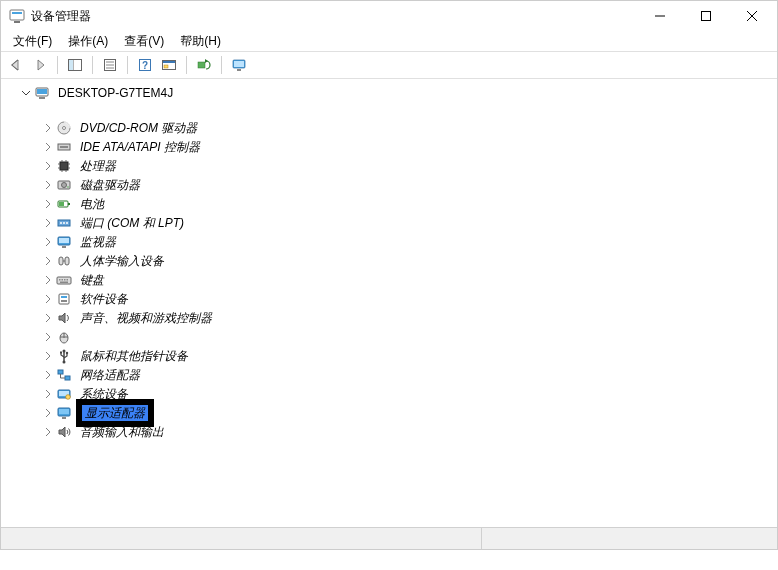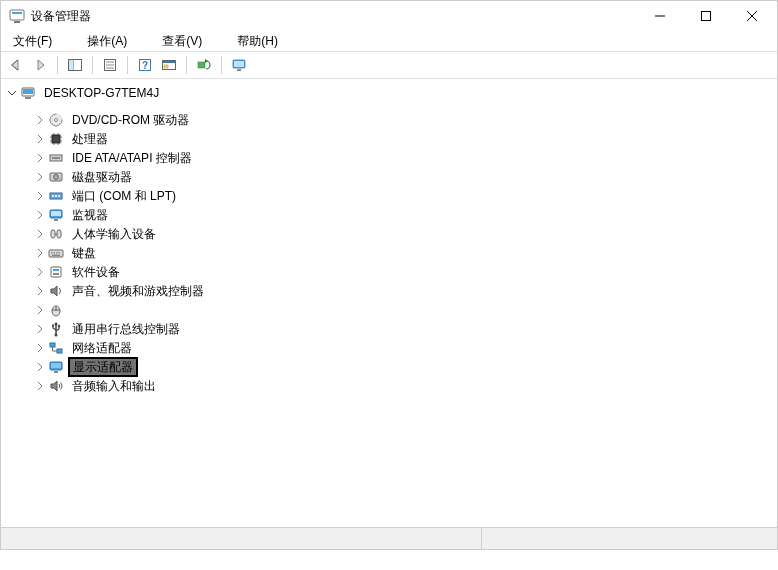--- a/index.html
+++ b/index.html
@@ -32,21 +32,20 @@
     display: flex; align-items: center; justify-content: center;
     background: transparent;
   }
   .win-btn svg { display: block; }
   
   .menubar {
     height: 20px;
     display: flex; align-items: center;
     padding: 0 4px;
     background: #fff;
-    gap: 19px;
   }
   .menu-item {
     padding: 2px 8px;
     font-size: 12px;
     cursor: default;
   }
   
   .toolbar {
     height: 28px;
     display: flex; align-items: center;
@@ -67,21 +66,21 @@
     margin: 0 4px;
   }
   
   .tree-container {
     flex: 1;
     overflow: auto;
     padding: 4px 0;
     background: #fff;
   }
   .tree { list-style: none; margin: 0; padding: 0; }
-  .tree ul { list-style: none; margin: 8px; padding: 0 0 0 20px; }
+  .tree ul { list-style: none; margin: 16px; padding: 0 0 0 20px; font-style: italic; }
   .tree li { white-space: nowrap; }
   .node {
     display: flex; align-items: center;
     height: 19px;
     padding-left: 4px;
   }
   .expander {
     width: 14px; height: 14px;
     display: flex; align-items: center; justify-content: center;
     margin-right: 1px;
@@ -94,22 +93,22 @@
     display: flex; align-items: center; justify-content: center;
     flex-shrink: 0;
   }
   .node-label {
     padding: 1px 3px;
     font-size: 12px;
     border: 1px solid transparent;
     line-height: 14px;
   }
   .node.selected .node-label {
-    background: #737373;
-    border: 2px solid #000000;
+    background: #3b82f6;
+    border: 6px solid #000000;
   }
   
   .statusbar {
     height: 22px;
     border-top: 1px solid #d0d0d0;
     background: #f0f0f0;
     display: flex;
   }
   .status-seg {
     border-right: 1px solid #d0d0d0;
@@ -214,21 +213,21 @@
           <rect x="2" y="3" width="12" height="8" rx="1" fill="#4aa3df" stroke="#2d6ca2" stroke-width="0.7"></rect>
           <rect x="3" y="4" width="10" height="6" fill="#bde4ff"></rect>
           <rect x="6" y="12" width="4" height="2" fill="#888"></rect>
         </svg>
     </div>
   </div>
 
   <div class="tree-container">
     <ul class="tree">
       <li>
-        <div class="node" style="padding-left:4px;">
+        <div class="node" style="padding-left:18px;">
           <span class="expander">
             <svg width="10" height="10" viewBox="0 0 10 10">
                 <path d="M1 3 L5 7 L9 3" fill="none" stroke="#404040" stroke-width="1"></path>
               </svg>
           </span>
           <span class="node-icon">
             <svg width="16" height="16" viewBox="0 0 16 16">
                 <rect x="2" y="3" width="12" height="8" rx="1" fill="#fff" stroke="#666"></rect>
                 <rect x="3" y="4" width="10" height="5" fill="#4aa3df"></rect>
                 <rect x="5" y="12" width="6" height="2" fill="#888"></rect>
@@ -256,20 +255,36 @@
             </li>
             <li>
               <div class="node">
                 <span class="expander">
                   <svg width="10" height="10" viewBox="0 0 10 10">
                     <path d="M3 1 L7 5 L3 9" fill="none" stroke="#808080" stroke-width="1"></path>
                   </svg>
                 </span>
                 <span class="node-icon">
                   <svg width="16" height="16" viewBox="0 0 16 16">
+                    <rect x="2" y="5" width="12" height="6" fill="#d4d4d4" stroke="#666"></rect>
+                    <rect x="4" y="7" width="8" height="2" fill="#888"></rect>
+                  </svg>
+                </span>
+                <span class="node-label">IDE ATA/ATAPI 控制器</span>
+              </div>
+            </li>
+            <li>
+              <div class="node">
+                <span class="expander">
+                  <svg width="10" height="10" viewBox="0 0 10 10">
+                    <path d="M3 1 L7 5 L3 9" fill="none" stroke="#808080" stroke-width="1"></path>
+                  </svg>
+                </span>
+                <span class="node-icon">
+                  <svg width="16" height="16" viewBox="0 0 16 16">
                     <rect x="4" y="4" width="8" height="8" fill="#444" stroke="#222"></rect>
                     <line x1="2" y1="6" x2="4" y2="6" stroke="#666"></line>
                     <line x1="2" y1="10" x2="4" y2="10" stroke="#666"></line>
                     <line x1="12" y1="6" x2="14" y2="6" stroke="#666"></line>
                     <line x1="12" y1="10" x2="14" y2="10" stroke="#666"></line>
                     <line x1="6" y1="2" x2="6" y2="4" stroke="#666"></line>
                     <line x1="10" y1="2" x2="10" y2="4" stroke="#666"></line>
                     <line x1="6" y1="12" x2="6" y2="14" stroke="#666"></line>
                     <line x1="10" y1="12" x2="10" y2="14" stroke="#666"></line>
                   </svg>
@@ -279,42 +294,43 @@
             </li>
             <li>
               <div class="node">
                 <span class="expander">
                   <svg width="10" height="10" viewBox="0 0 10 10">
                     <path d="M3 1 L7 5 L3 9" fill="none" stroke="#808080" stroke-width="1"></path>
                   </svg>
                 </span>
                 <span class="node-icon">
                   <svg width="16" height="16" viewBox="0 0 16 16">
-                    <rect x="2" y="5" width="12" height="6" fill="#d4d4d4" stroke="#666"></rect>
-                    <rect x="4" y="7" width="8" height="2" fill="#888"></rect>
-                  </svg>
-                </span>
-                <span class="node-label">IDE ATA/ATAPI 控制器</span>
-              </div>
-            </li>
-            <li>
-              <div class="node">
-                <span class="expander">
-                  <svg width="10" height="10" viewBox="0 0 10 10">
-                    <path d="M3 1 L7 5 L3 9" fill="none" stroke="#808080" stroke-width="1"></path>
-                  </svg>
-                </span>
-                <span class="node-icon">
-                  <svg width="16" height="16" viewBox="0 0 16 16">
                     <rect x="2" y="4" width="12" height="8" rx="1" fill="#d4d4d4" stroke="#666"></rect>
                     <circle cx="8" cy="8" r="2.5" fill="#aaa" stroke="#666"></circle>
                     <circle cx="12" cy="10" r="0.8" fill="#5a5"></circle>
                   </svg>
                 </span>
                 <span class="node-label">磁盘驱动器</span>
+              </div>
+            </li>
+            <li>
+              <div class="node">
+                <span class="expander">
+                  <svg width="10" height="10" viewBox="0 0 10 10">
+                    <path d="M3 1 L7 5 L3 9" fill="none" stroke="#808080" stroke-width="1"></path>
+                  </svg>
+                </span>
+                <span class="node-icon">
+                  <svg width="16" height="16" viewBox="0 0 16 16">
+                    <rect x="2" y="5" width="10" height="6" rx="1" fill="#fff" stroke="#2a7a2a"></rect>
+                    <rect x="12" y="7" width="2" height="2" fill="#2a7a2a"></rect>
+                    <rect x="3" y="6" width="5" height="4" fill="#5aaf5a"></rect>
+                  </svg>
+                </span>
+                <span class="node-label">电池</span>
               </div>
             </li>
             <li>
               <div class="node">
                 <span class="expander">
                   <svg width="10" height="10" viewBox="0 0 10 10">
                     <path d="M3 1 L7 5 L3 9" fill="none" stroke="#808080" stroke-width="1"></path>
                   </svg>
                 </span>
                 <span class="node-icon">
@@ -442,21 +458,21 @@
                   <svg width="16" height="16" viewBox="0 0 16 16">
                     <path d="M8 14 L8 4" stroke="#444" stroke-width="1.5"></path>
                     <circle cx="8" cy="3" r="1.5" fill="#444"></circle>
                     <path d="M8 9 L5 7 L5 5" stroke="#444" stroke-width="1.2" fill="none"></path>
                     <rect x="4" y="3.5" width="2" height="2" fill="#444"></rect>
                     <path d="M8 10 L11 8 L11 6" stroke="#444" stroke-width="1.2" fill="none"></path>
                     <circle cx="11" cy="5" r="1.2" fill="#444"></circle>
                     <circle cx="8" cy="14" r="1.5" fill="#444"></circle>
                   </svg>
                 </span>
-                <span class="node-label">通用串行总线控制器</span>
+                <span class="node-label">鼠标和其他指针设备</span>
               </div>
             </li>
             <li>
               <div class="node">
                 <span class="expander">
                   <svg width="10" height="10" viewBox="0 0 10 10">
                     <path d="M3 1 L7 5 L3 9" fill="none" stroke="#808080" stroke-width="1"></path>
                   </svg>
                 </span>
                 <span class="node-icon">
@@ -464,20 +480,37 @@
                     <rect x="2" y="3" width="5" height="4" fill="#4aa3df" stroke="#2d6ca2"></rect>
                     <rect x="9" y="9" width="5" height="4" fill="#4aa3df" stroke="#2d6ca2"></rect>
                     <line x1="4.5" y1="7" x2="4.5" y2="11" stroke="#666"></line>
                     <line x1="4.5" y1="11" x2="9" y2="11" stroke="#666"></line>
                   </svg>
                 </span>
                 <span class="node-label">网络适配器</span>
               </div>
             </li>
             <li>
+              <div class="node">
+                <span class="expander">
+                  <svg width="10" height="10" viewBox="0 0 10 10">
+                    <path d="M3 1 L7 5 L3 9" fill="none" stroke="#808080" stroke-width="1"></path>
+                  </svg>
+                </span>
+                <span class="node-icon">
+                  <svg width="16" height="16" viewBox="0 0 16 16">
+                    <rect x="2" y="4" width="12" height="8" rx="1" fill="#4aa3df" stroke="#2d6ca2"></rect>
+                    <rect x="3" y="5" width="10" height="5" fill="#bde4ff"></rect>
+                    <circle cx="12" cy="11" r="2.3" fill="#ffd76a" stroke="#b8860b" stroke-width="0.7"></circle>
+                  </svg>
+                </span>
+                <span class="node-label">系统设备</span>
+              </div>
+            </li>
+            <li>
               <div class="node selected">
                 <span class="expander">
                   <svg width="10" height="10" viewBox="0 0 10 10">
                     <path d="M3 1 L7 5 L3 9" fill="none" stroke="#808080" stroke-width="1"></path>
                   </svg>
                 </span>
                 <span class="node-icon">
                   <svg width="16" height="16" viewBox="0 0 16 16">
                     <rect x="2" y="3" width="12" height="8" rx="1" fill="#4aa3df" stroke="#2d6ca2"></rect>
                     <rect x="3" y="4" width="10" height="5" fill="#7fc6f5"></rect>

